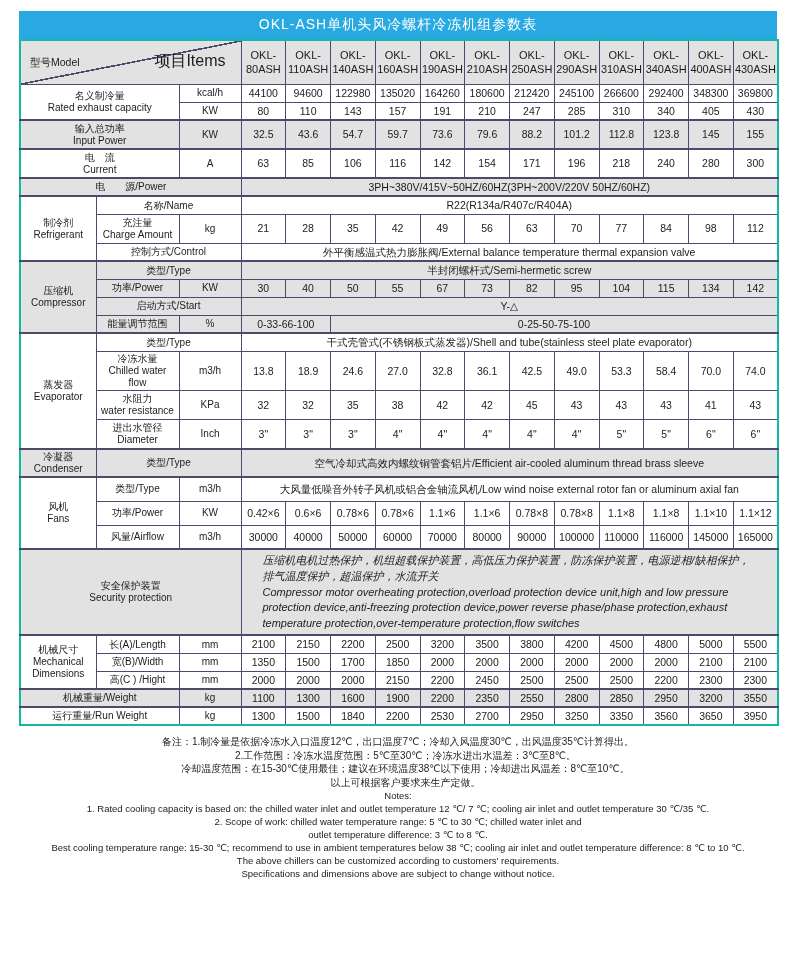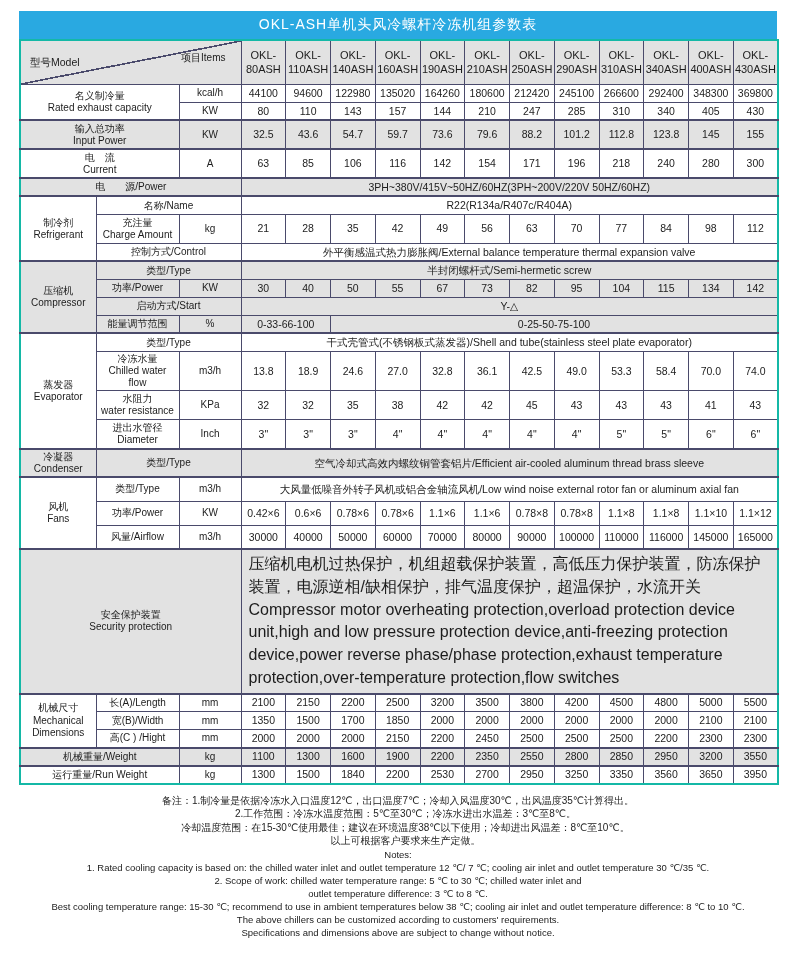--- a/index.html
+++ b/index.html
@@ -30,30 +30,30 @@
   tr.h-head{height:40px} tr.h-s{height:18px} tr.h-d{height:29px}
   tr.h-m{height:24px} tr.h-x{height:72px} tr.h-b{height:18px}
   tr.g td { background:#e2e2e2; }
   tr.tk td, tr.tk th { border-top-width:2px; }
 
   td { font-size:10.5px; line-height:1.22; padding:1px 2px; }
   td.cat  { font-size:10px; }
   td.lbl  { font-size:10px; }
   td.unit { font-size:10px; }
   td.span { font-size:10.5px; }
-  td.secu { text-align:left; font-size:16px; line-height:1.42; padding:3px 7px; }
+  td.secu { text-align:left; font-size:11px; line-height:1.42; padding:3px 21px;font-style:italic; }
 
   
   th.corner { position:relative; padding:0;
     background-image:linear-gradient(to bottom right,
       transparent calc(50% - 0.8px), #4a4a6b calc(50% - 0.8px),
       #4a4a6b calc(50% + 0.8px), transparent calc(50% + 0.8px));
     background-color:#e2e2e2; }
   th.corner .c-model { position:absolute; left:9px;  top:15px; font-size:10.5px; }
-  th.corner .c-items { position:absolute; right:15px; top:10px; font-size:10px; }
+  th.corner .c-items { position:absolute; right:15px; top:10px; font-size:16px; }
 
   
   .notes { margin:9px 0 0 20px; width:756px;text-align:center; }
   .notes p.zh { font-size:10px; line-height:13.5px; color:#222; }
   .notes p.zh.indent { padding-left:15px; }
   .notes p.en { font-size:9.5px; line-height:13px; color:#222; }
 </style>
 </head>
 <body>
 
@@ -129,21 +129,21 @@
           <td class="val">292400</td>
           <td class="val">348300</td>
           <td class="val">369800</td>
         </tr>
         <tr class="h-s">
           <td class="unit">KW</td>
           <td class="val">80</td>
           <td class="val">110</td>
           <td class="val">143</td>
           <td class="val">157</td>
-          <td class="val">144</td>
+          <td class="val">191</td>
           <td class="val">210</td>
           <td class="val">247</td>
           <td class="val">285</td>
           <td class="val">310</td>
           <td class="val">340</td>
           <td class="val">405</td>
           <td class="val">430</td>
         </tr>
         <tr class="h-d g tk">
           <td colspan="2" class="lbl">输入总功率

